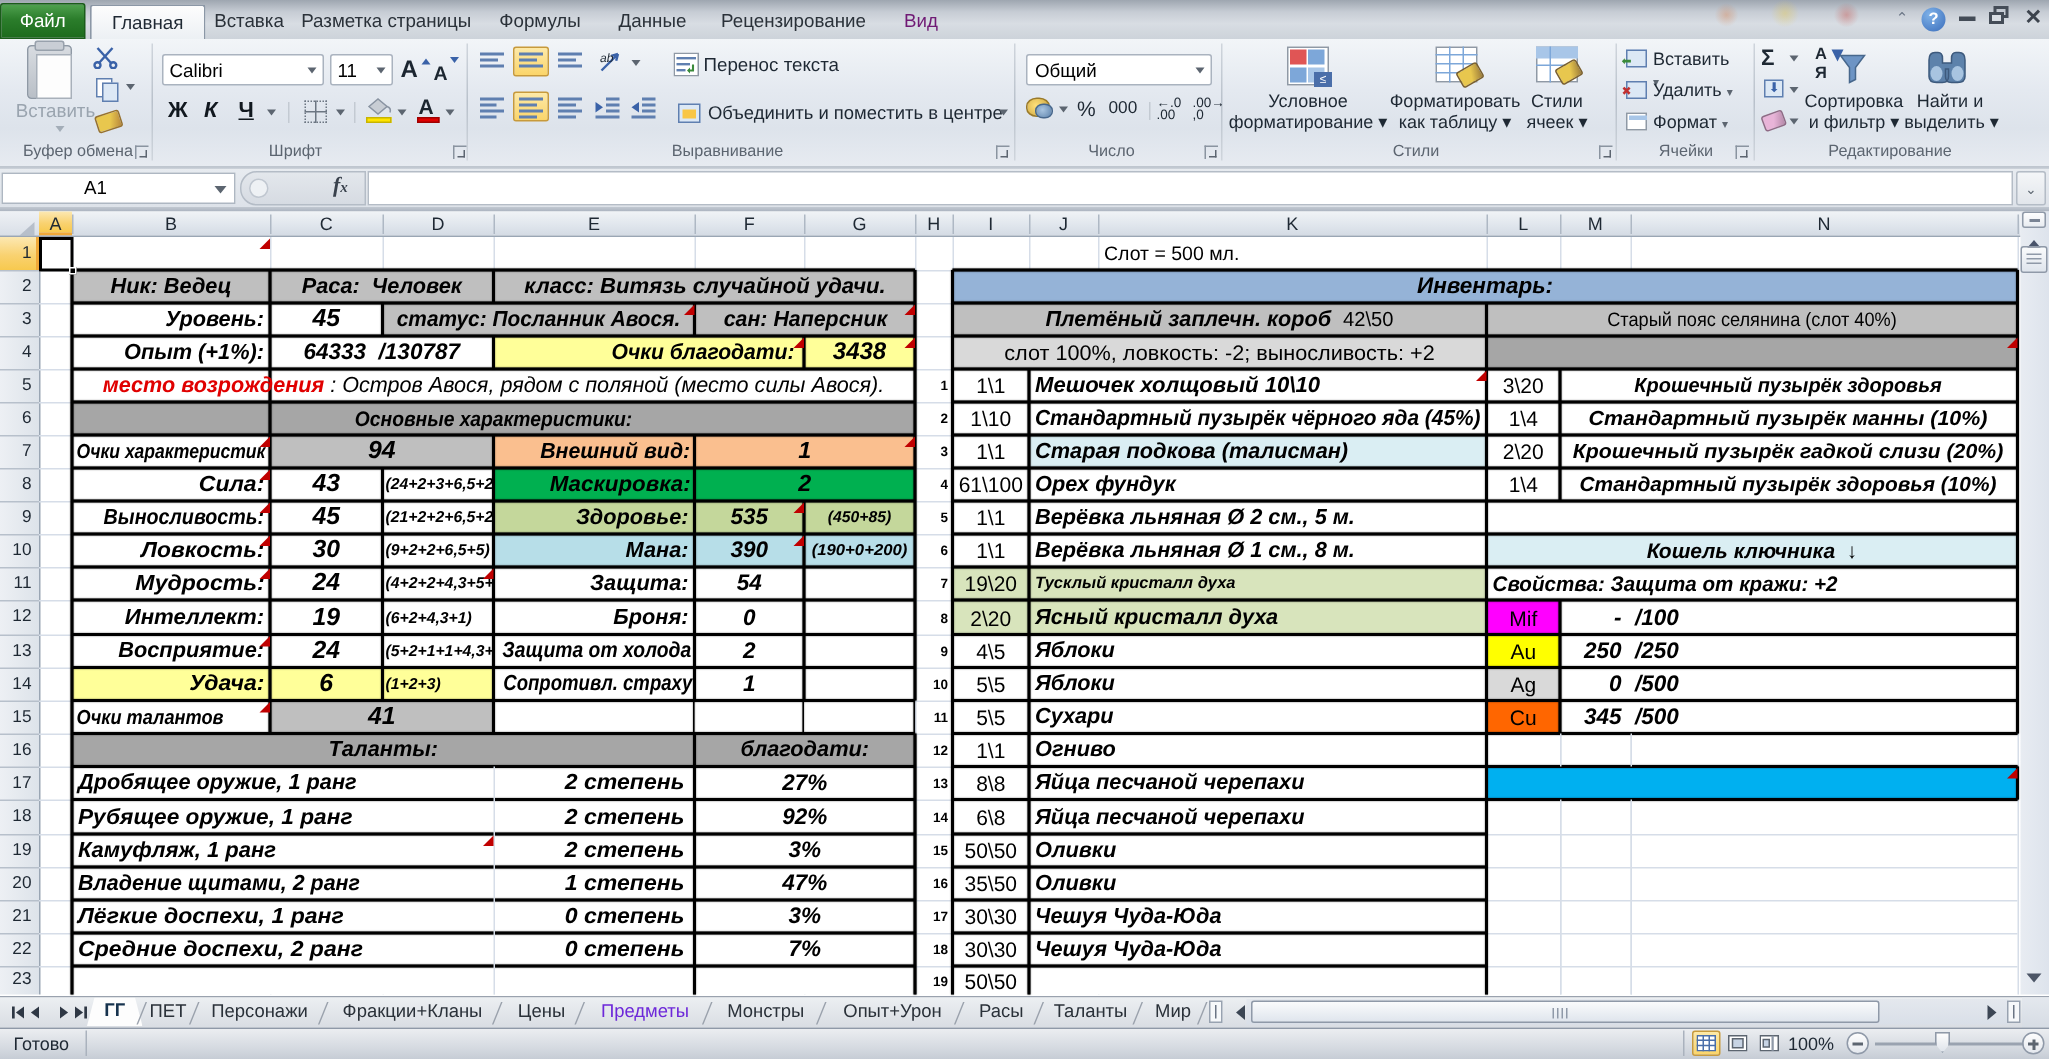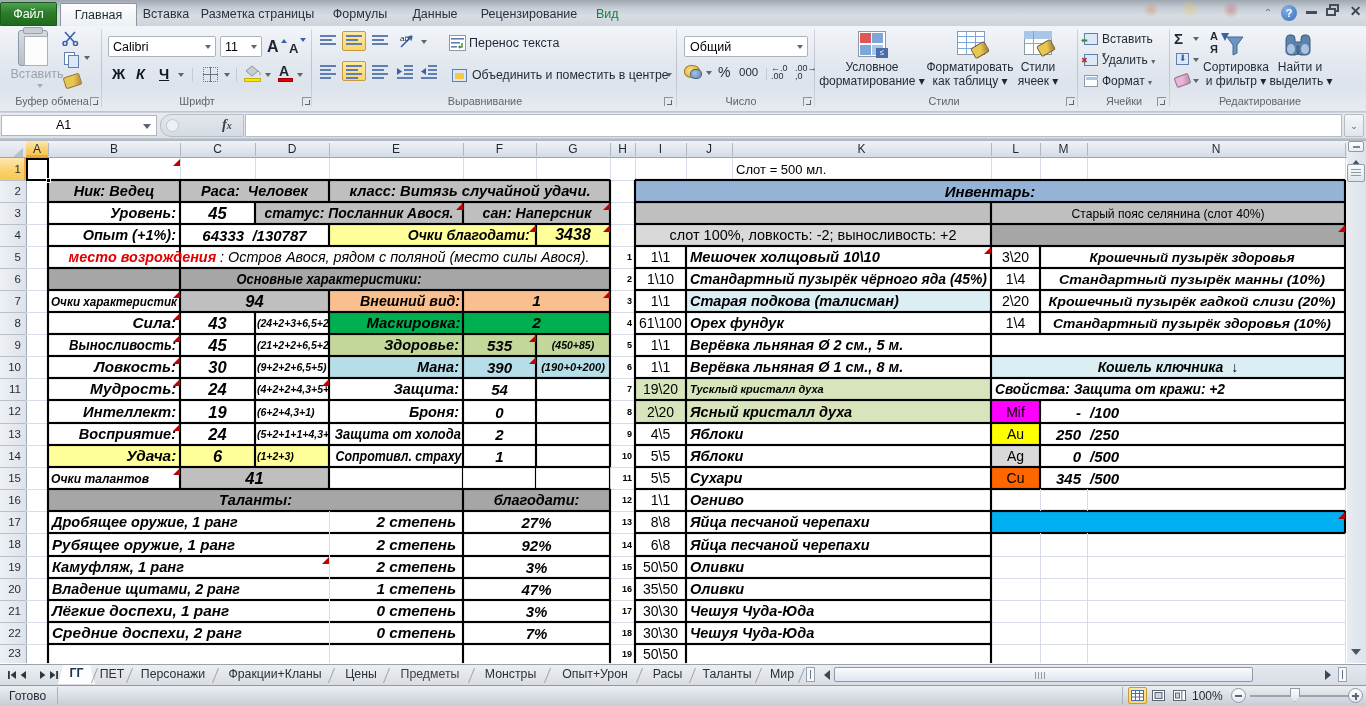--- a/index.html
+++ b/index.html
@@ -20,21 +20,21 @@
     <div class="abs" style="left:1222px;top:2px;width:18px;height:16px;border-radius:50%;background:radial-gradient(circle,rgba(200,60,50,.35),transparent 70%)"></div>
 <div class="abs" style="left:1150;top:2;width:120px;height:20px"></div>
 <div class="abs" style="left:0;top:2px;width:57px;height:24px;background:linear-gradient(#4fa14f,#2b7d2b 45%,#1d6b1d);border:1px solid #1a5c1a;border-radius:2px 2px 0 0;color:#fff;font-size:12.5px;text-align:center;line-height:23px">Файл</div>
 
 <div class="abs" style="left:60px;top:3px;width:77px;height:23px;background:linear-gradient(#fdfdfd,#ecf0f4);border:1px solid #8b97a6;border-bottom:none;border-radius:2px 2px 0 0;font-size:12.5px;color:#1e2833;text-align:center;line-height:22px">Главная</div>
 <div class="abs" style="left:140px;top:3px;width:52px;height:23px;font-size:12.5px;color:#2a3139;text-align:center;line-height:22px">Вставка</div>
 <div class="abs" style="left:197px;top:3px;width:121px;height:23px;font-size:12.5px;color:#2a3139;text-align:center;line-height:22px">Разметка страницы</div>
 <div class="abs" style="left:325px;top:3px;width:70px;height:23px;font-size:12.5px;color:#2a3139;text-align:center;line-height:22px">Формулы</div>
 <div class="abs" style="left:405px;top:3px;width:60px;height:23px;font-size:12.5px;color:#2a3139;text-align:center;line-height:22px">Данные</div>
 <div class="abs" style="left:476px;top:3px;width:106px;height:23px;font-size:12.5px;color:#2a3139;text-align:center;line-height:22px">Рецензирование</div>
-<div class="abs" style="left:596px;top:3px;width:36px;height:23px;font-size:12.5px;color:#15803d;text-align:left;line-height:22px">Вид</div>
+<div class="abs" style="left:596px;top:3px;width:36px;height:23px;font-size:12.5px;color:#701a75;text-align:center;line-height:22px">Вид</div>
 
 <div class="abs" style="left:1256px;top:6px;width:24px;height:15px;color:#6b7686;font-size:10px;text-align:center;line-height:14px">⌃</div>
 <div class="abs" style="left:1281px;top:5px;width:16px;height:16px;border-radius:50%;background:radial-gradient(circle at 35% 30%,#7fb2e8,#3a6dbb);color:#fff;font-size:11px;font-weight:bold;text-align:center;line-height:16px">?</div>
 <div class="abs" style="left:1305px;top:8px;width:13px;height:9px;">
       <div class="abs" style="left:1px;top:3px;width:11px;height:3px;background:#444c57"></div>
     </div>
 <div class="abs" style="left:1326px;top:4px;width:14px;height:14px">
  <div class="abs" style="left:3px;top:0;width:10px;height:8px;border:2px solid #444c57"></div>
  <div class="abs" style="left:0;top:4px;width:10px;height:8px;border:2px solid #444c57;background:#d8dde3"></div>
 </div>
@@ -783,20 +783,23 @@
     </div>
 <div class="t tr" style="left:610px;top:622px;width:23px;height:22px;font-size:9px;font-style:normal;">
       <span id="tx94" style="position:absolute;top:50%;white-space:nowrap;right:1px;transform-origin:right center;transform:translateY(-50%)">18</span>
     </div>
 <div class="t tr" style="left:610px;top:644px;width:23px;height:19px;font-size:9px;font-style:normal;">
       <span id="tx95" style="position:absolute;top:50%;white-space:nowrap;right:1px;transform-origin:right center;transform:translateY(-50%)">19</span>
     </div>
 <div class="t tc" style="left:635px;top:180px;width:710px;height:22px;font-size:15px;">
       <span id="tx96" style="position:absolute;top:50%;white-space:nowrap;left:50%;transform-origin:center center;transform:translate(-50%,-50%)">Инвентарь:</span>
     </div>
+<div class="t tc" style="left:635px;top:202px;width:356px;height:22px;font-size:14.5px;">
+      <span id="tx97" style="position:absolute;top:50%;white-space:nowrap;left:50%;transform-origin:center center;transform:translate(-50%,-50%) scaleX(0.9949)">Плетёный заплечн. короб&nbsp; <span class="reg" style="font-size:13.5px">42\50</span></span>
+    </div>
 <div class="t tc reg" style="left:991px;top:202px;width:354px;height:22px;font-size:13px;">
       <span id="tx98" style="position:absolute;top:50%;white-space:nowrap;left:50%;transform-origin:center center;transform:translate(-50%,-50%) scaleX(0.9319)">Старый пояс селянина (слот 40%)</span>
     </div>
 <div class="t tc reg" style="left:635px;top:224px;width:356px;height:22px;font-size:14px;">
       <span id="tx99" style="position:absolute;top:50%;white-space:nowrap;left:50%;transform-origin:center center;transform:translate(-50%,-50%) scaleX(1.0303)">слот 100%, ловкость: -2; выносливость: +2</span>
     </div>
 <div class="t tc reg" style="left:635px;top:246px;width:51px;height:22px;font-size:14px;">
       <span id="tx100" style="position:absolute;top:50%;white-space:nowrap;left:50%;transform-origin:center center;transform:translate(-50%,-50%)">1\1</span>
     </div>
 <div class="t " style="left:688px;top:246px;width:303px;height:22px;font-size:14.5px;">
@@ -1012,21 +1015,21 @@
         <path d="M33 2 L33 10 L38.4 6 Z"></path>
         <path d="M43 2 L43 10 L48.4 6 Z"></path>
         <rect x="49.2" y="2" width="1.8" height="8"></rect>
       </g>
     </svg>
 <div class="abs" style="left:58px;top:665px;width:37px;height:19px;background:#fdfdfd;clip-path:polygon(5px 0,32px 0,37px 100%,0 100%);font-size:12.3px;font-weight:bold;color:#17334e;text-align:center;line-height:17px">ГГ</div>
 <div class="abs" style="left:96px;top:666px;width:32px;height:18px;font-size:12.3px;color:#2a3139;text-align:center;line-height:16px">ПЕТ</div>
 <div class="abs" style="left:133px;top:666px;width:80px;height:18px;font-size:12.3px;color:#2a3139;text-align:center;line-height:16px">Персонажи</div>
 <div class="abs" style="left:220px;top:666px;width:110px;height:18px;font-size:12.3px;color:#2a3139;text-align:center;line-height:16px">Фракции+Кланы</div>
 <div class="abs" style="left:337px;top:666px;width:48px;height:18px;font-size:12.3px;color:#2a3139;text-align:center;line-height:16px">Цены</div>
-<div class="abs" style="left:391px;top:666px;width:78px;height:18px;font-size:12.3px;color:#404040;text-align:center;line-height:16px">Предметы</div>
+<div class="abs" style="left:391px;top:666px;width:78px;height:18px;font-size:12.3px;color:#6d28d9;text-align:center;line-height:16px">Предметы</div>
 <div class="abs" style="left:475px;top:666px;width:71px;height:18px;font-size:12.3px;color:#2a3139;text-align:center;line-height:16px">Монстры</div>
 <div class="abs" style="left:552px;top:666px;width:86px;height:18px;font-size:12.3px;color:#2a3139;text-align:center;line-height:16px">Опыт+Урон</div>
 <div class="abs" style="left:644px;top:666px;width:47px;height:18px;font-size:12.3px;color:#2a3139;text-align:center;line-height:16px">Расы</div>
 <div class="abs" style="left:697px;top:666px;width:60px;height:18px;font-size:12.3px;color:#2a3139;text-align:center;line-height:16px">Таланты</div>
 <div class="abs" style="left:764px;top:666px;width:36px;height:18px;font-size:12.3px;color:#2a3139;text-align:center;line-height:16px">Мир</div>
 <div class="abs" style="left:94px;top:668px;width:1.4px;height:15px;background:#9aa1ac;transform:skewX(-22deg)"></div>
 <div class="abs" style="left:129px;top:668px;width:1.4px;height:15px;background:#9aa1ac;transform:skewX(-22deg)"></div>
 <div class="abs" style="left:215px;top:668px;width:1.4px;height:15px;background:#9aa1ac;transform:skewX(-22deg)"></div>
 <div class="abs" style="left:331px;top:668px;width:1.4px;height:15px;background:#9aa1ac;transform:skewX(-22deg)"></div>
 <div class="abs" style="left:386px;top:668px;width:1.4px;height:15px;background:#9aa1ac;transform:skewX(-22deg)"></div>

